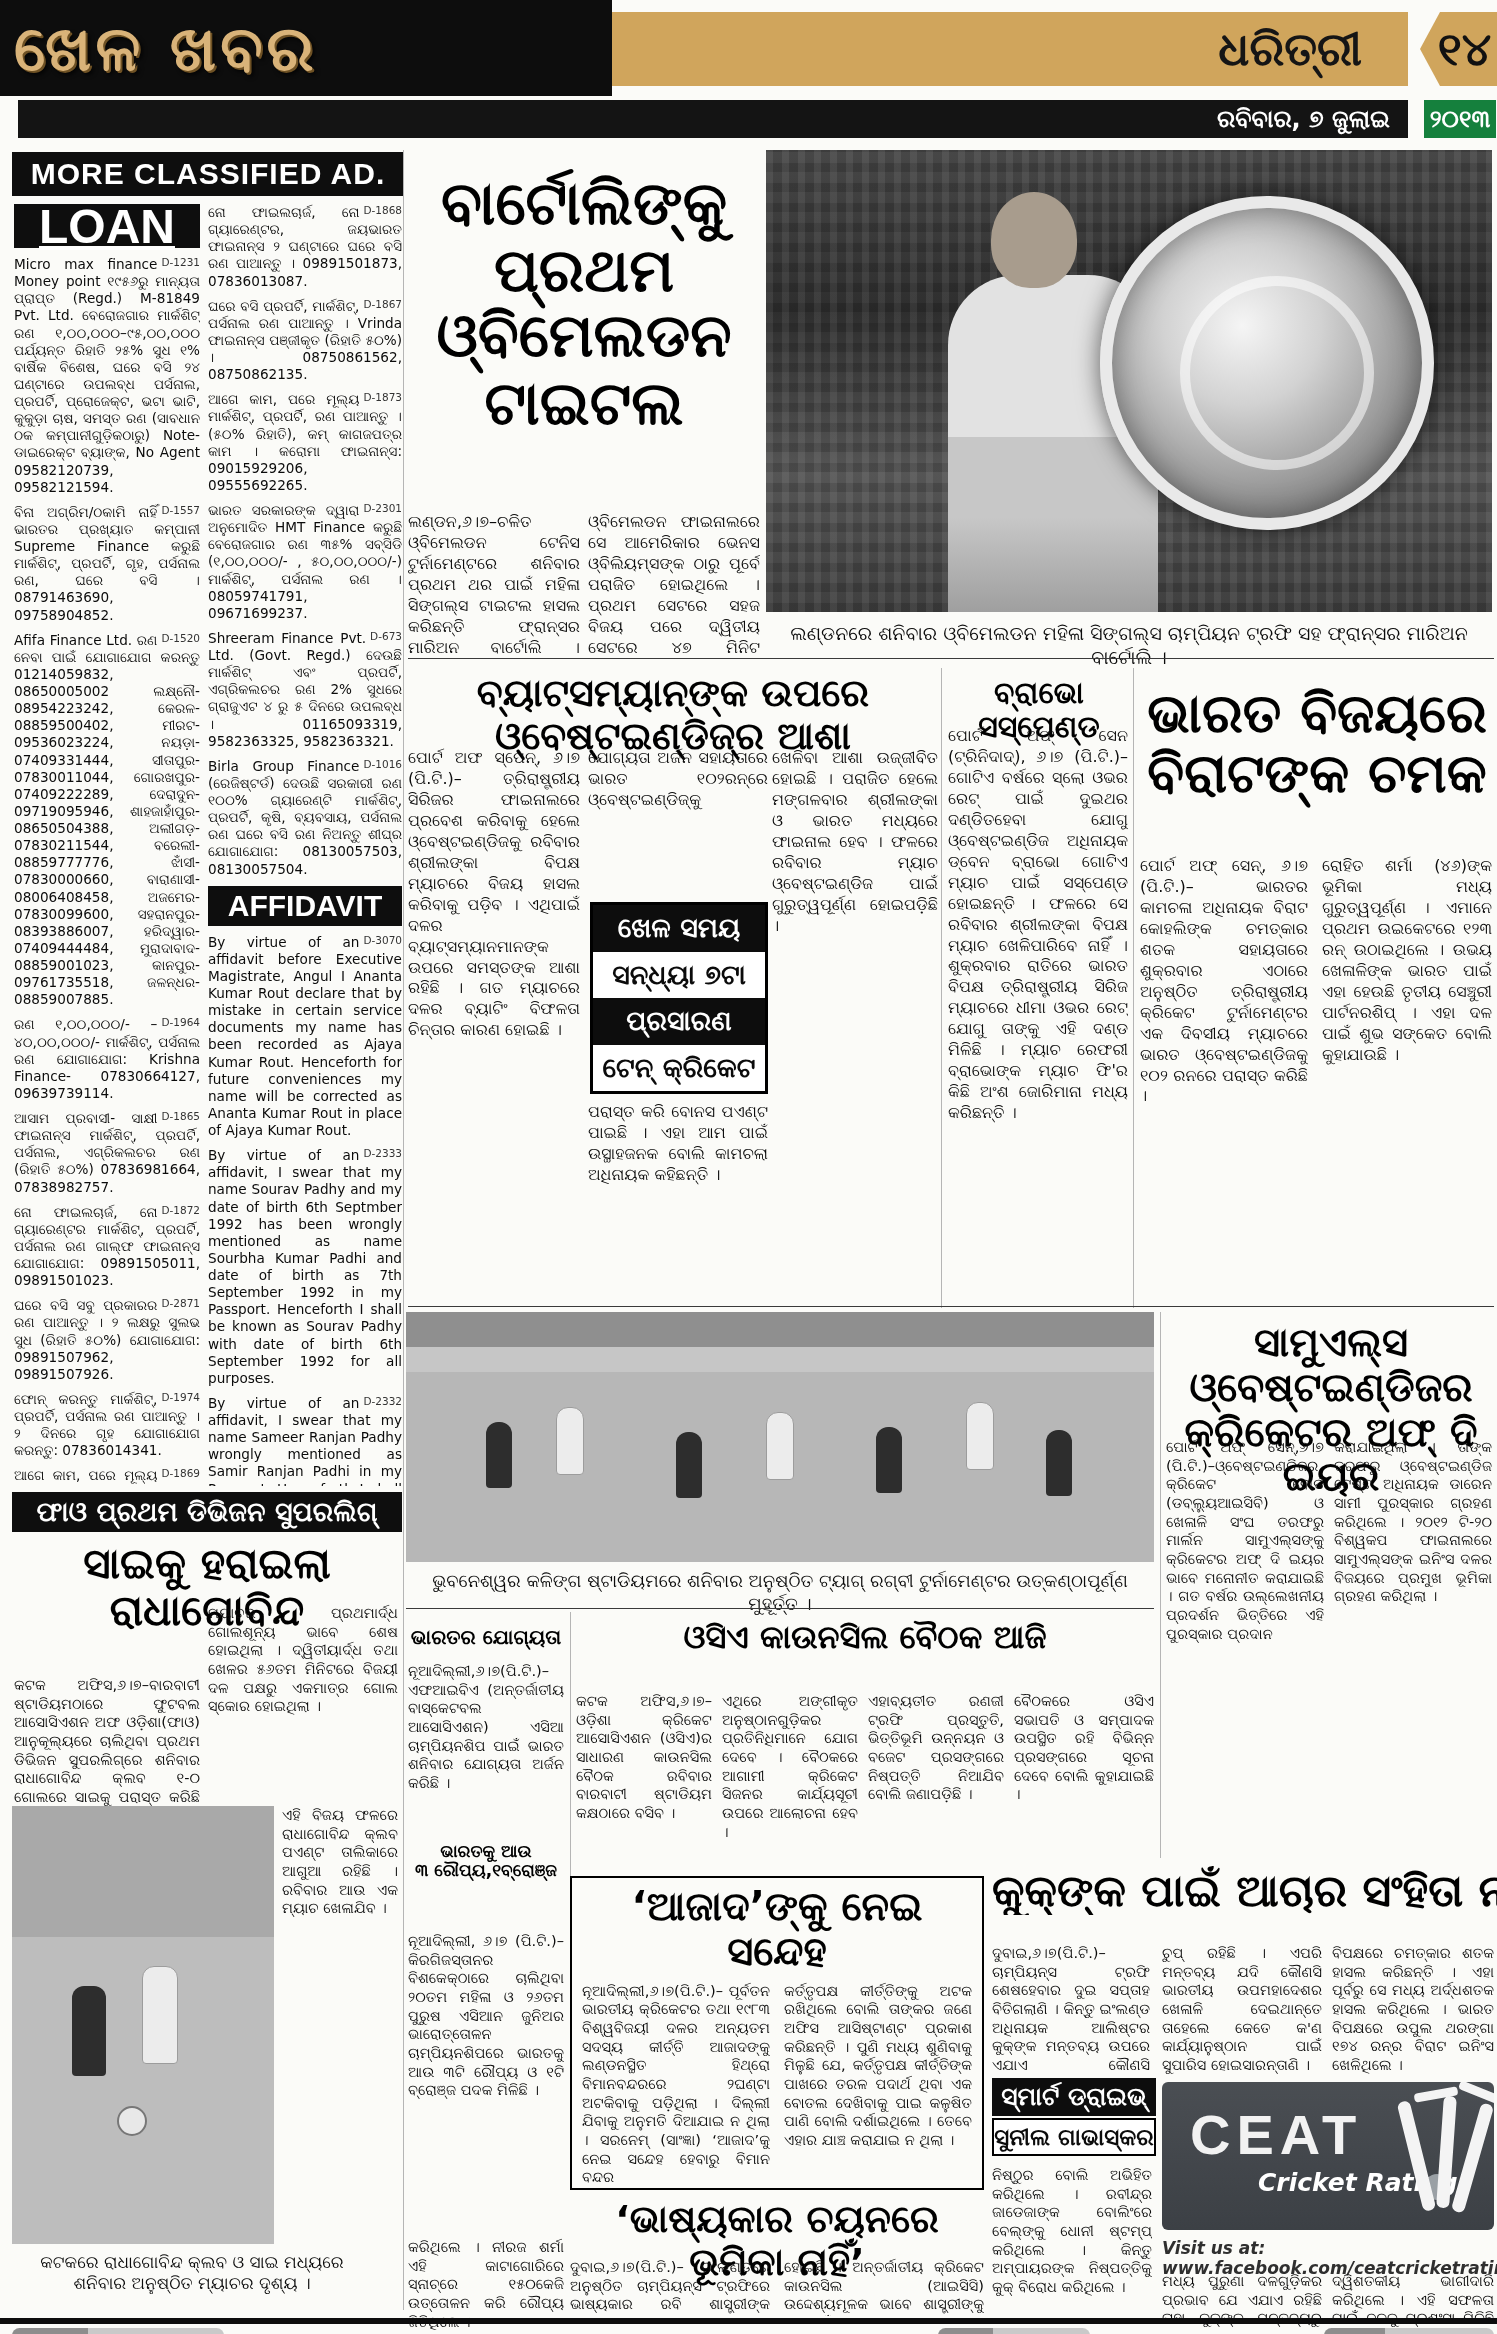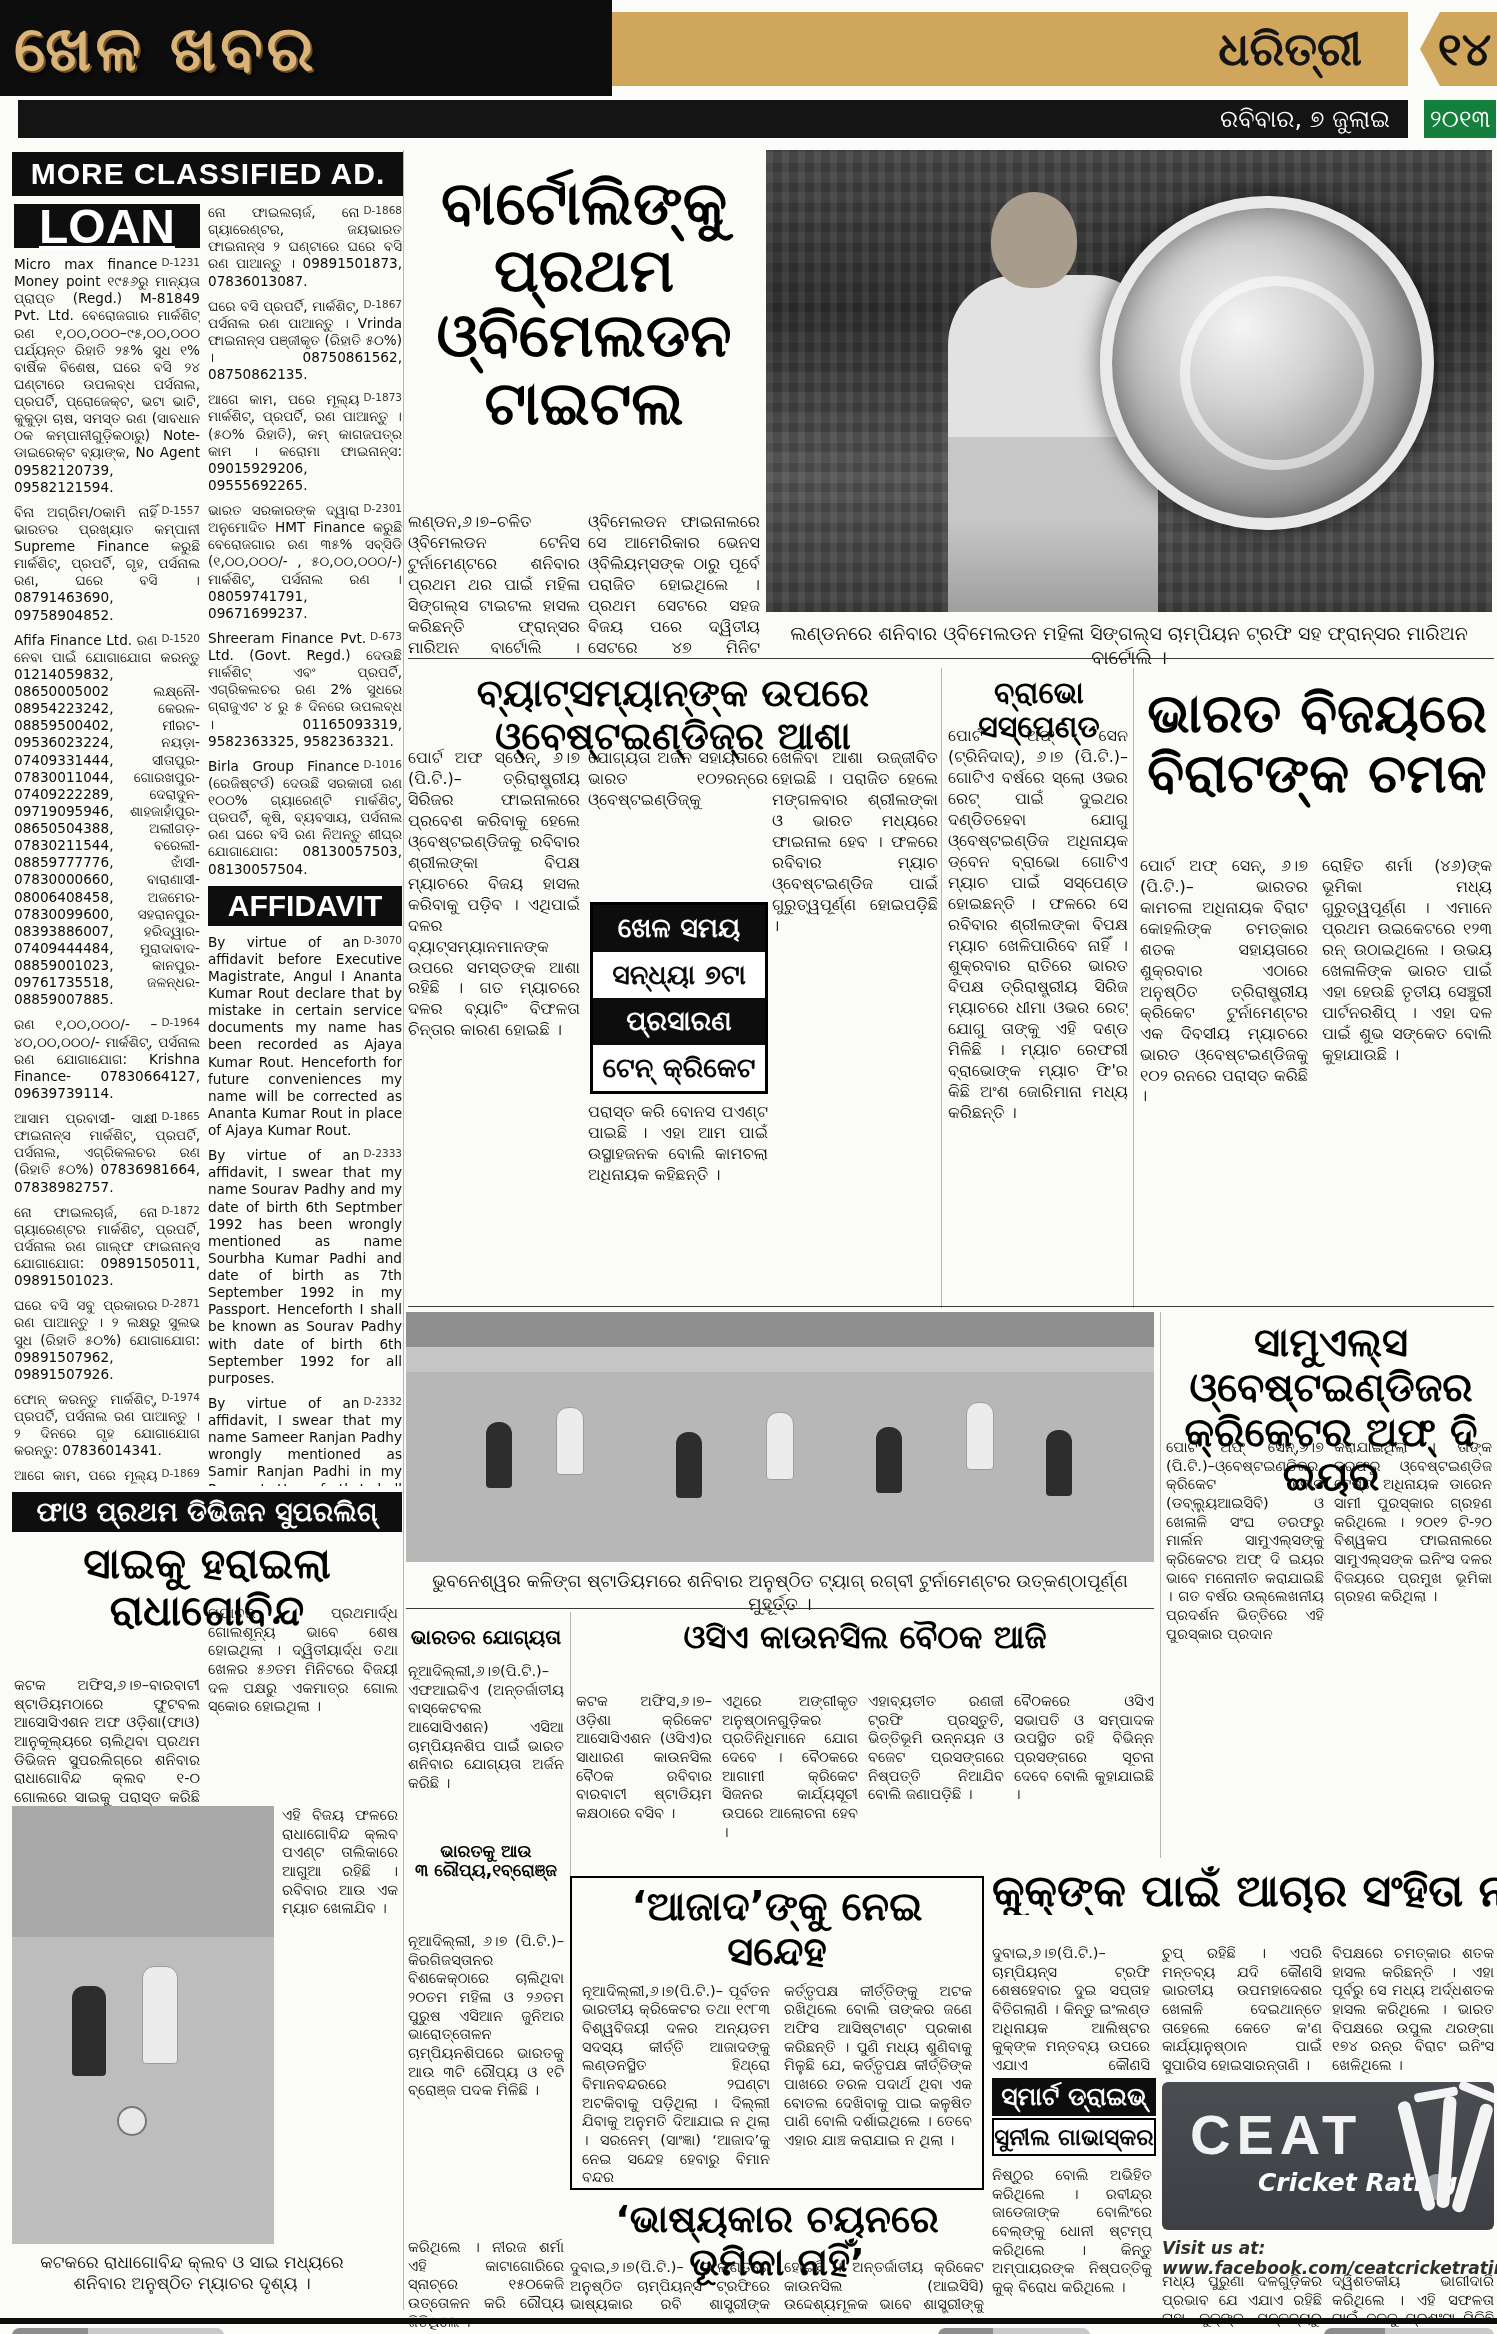--- a/index.html
+++ b/index.html
@@ -17,21 +17,21 @@
   
   .mast-logo{background:#0d0d0d;display:flex;align-items:center;padding-left:14px;}
   .mast-logo span{font-size:62px;font-weight:bold;color:#d9b379;letter-spacing:4px;
       text-shadow:2px 2px 0 #6e5124,4px 4px 4px rgba(0,0,0,.75);}
   .tanbar{background:#d0a55c;display:flex;align-items:center;justify-content:flex-end;padding-right:46px;}
   .tanbar span{font-size:46px;font-weight:bold;color:#151515;}
   .pagebox{background:#d0a55c;display:flex;align-items:center;justify-content:center;
       clip-path:polygon(20px 0,100% 0,100% 100%,20px 100%,0 50%);}
   .pagebox span{font-size:46px;font-weight:bold;color:#111;padding-left:12px;}
   .datebar{background:#141414;display:flex;align-items:center;justify-content:flex-end;padding-right:18px;}
-  .datebar span,.yearbox span{color:#fff;font-weight:normal;font-size:24px;text-align:center;}
+  .datebar span,.yearbox span{color:#fff;font-weight:bold;font-size:24px;text-align:center;}
   .yearbox{background:#15803d;display:flex;align-items:center;justify-content:center;}
   
   .photo{overflow:hidden;}
   .ph-wim{background:linear-gradient(180deg,#474747,#2e2e2e 35%,#555 70%,#3f3f3f);}
   .ph-wim .crowd{position:absolute;inset:0;background:repeating-linear-gradient(90deg,rgba(255,255,255,.07) 0 7px,transparent 7px 16px),repeating-linear-gradient(0deg,rgba(0,0,0,.15) 0 9px,transparent 9px 20px);}
   .plate{position:absolute;left:46%;top:10%;width:310px;height:310px;border-radius:50%;
       background:radial-gradient(circle at 42% 38%,#f5f5f5,#d2d2d2 30%,#9a9a9a 62%,#707070 85%,#5c5c5c);
       border:12px solid #e9e9e9;box-shadow:0 0 24px rgba(0,0,0,.6), inset 0 0 30px rgba(0,0,0,.35);}
   .plate::after{content:"";position:absolute;left:22%;top:22%;width:56%;height:56%;border-radius:50%;
       border:10px solid rgba(255,255,255,.55);}

